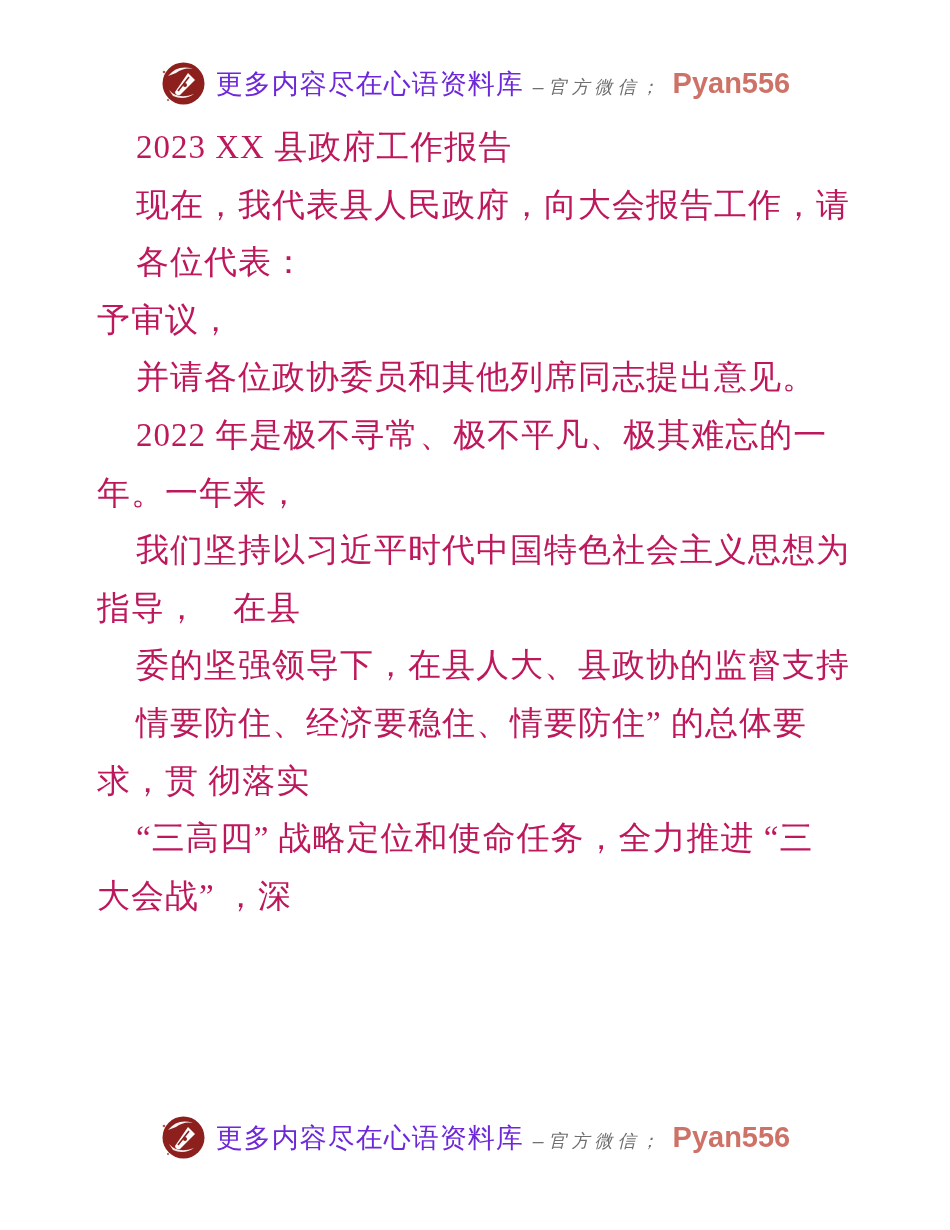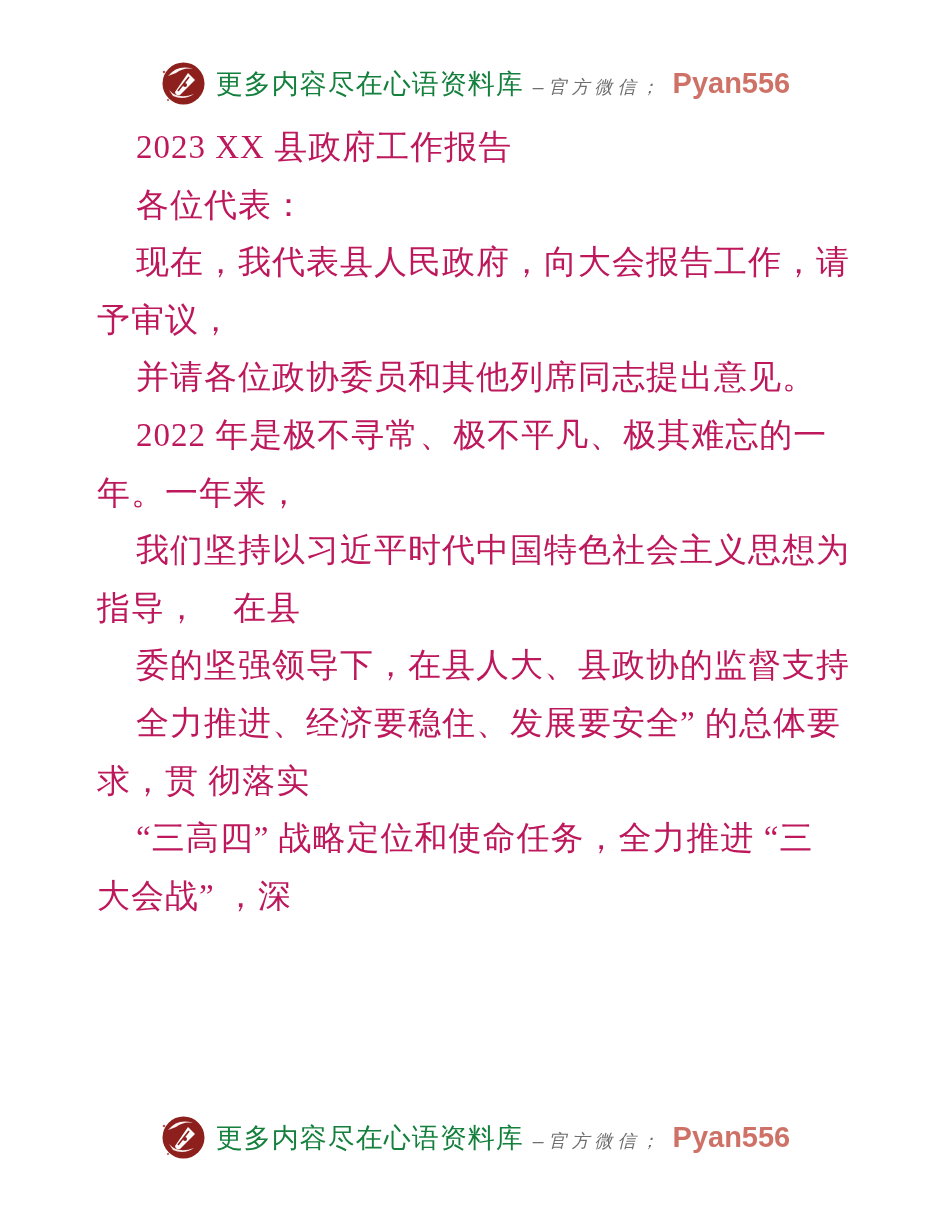--- a/index.html
+++ b/index.html
@@ -23,21 +23,21 @@
     justify-content: center;
     gap: 9px;
     white-space: nowrap;
   }
   .watermark.top { top: 60px; }
   .watermark.bottom { top: 1114px; }
   .wm-logo { width: 47px; height: 47px; flex: 0 0 auto; }
   .wm-brand {
     font-size: 27px;
     letter-spacing: 1px;
-    color: #15803d;
+    color: #6d28d9;
     font-family: "Liberation Serif", "DejaVu Serif", serif;
   }
   .wm-script {
     font-size: 18px;
     font-style: italic;
     letter-spacing: 5px;
     color: #6f6f6f;
     font-family: Liberation Mono, monospace;
     margin-top: 6px;
   }
@@ -81,30 +81,30 @@
       <circle cx="4" cy="12" r="1.3" fill="#b05a50"></circle>
       <circle cx="8" cy="40" r="1.1" fill="#b05a50"></circle>
     </svg>
     <span class="wm-brand">更多内容尽在心语资料库</span>
     <span class="wm-script">—官方微信；</span>
     <span class="wm-id">Pyan556</span>
   </div>
 
   <div class="doc">
     <p class="indent">2023 XX 县政府工作报告</p>
+    <p class="indent">现在，我代表县人民政府，向大会报告工作，请</p>
     <p class="indent">各位代表：</p>
-    <p class="indent">现在，我代表县人民政府，向大会报告工作，请</p>
     <p>予审议，</p>
     <p class="indent">并请各位政协委员和其他列席同志提出意见。</p>
     <p class="indent">2022 年是极不寻常、极不平凡、极其难忘的一</p>
     <p>年。一年来，</p>
     <p class="indent">我们坚持以习近平时代中国特色社会主义思想为</p>
     <p>指导，　在县</p>
     <p class="indent">委的坚强领导下，在县人大、县政协的监督支持</p>
-    <p class="indent">全力推进、经济要稳住、发展要安全” 的总体要</p>
+    <p class="indent">情要防住、经济要稳住、情要防住” 的总体要</p>
     <p>求，贯 彻落实</p>
     <p class="indent">“三高四” 战略定位和使命任务，全力推进 “三</p>
     <p>大会战” ，深</p>
   </div>
 
   <div class="watermark bottom">
     <svg class="wm-logo" viewBox="0 0 47 47">
       <circle cx="23.5" cy="23.5" r="21" fill="#8d201c"></circle>
       <path d="M8 16 Q18 4 33 9 Q24 7 16 13 Z" fill="#ffffff" opacity="0.95"></path>
       <path d="M9 30 Q18 40 34 34 Q24 41 13 36 Z" fill="#ffffff" opacity="0.9"></path>

